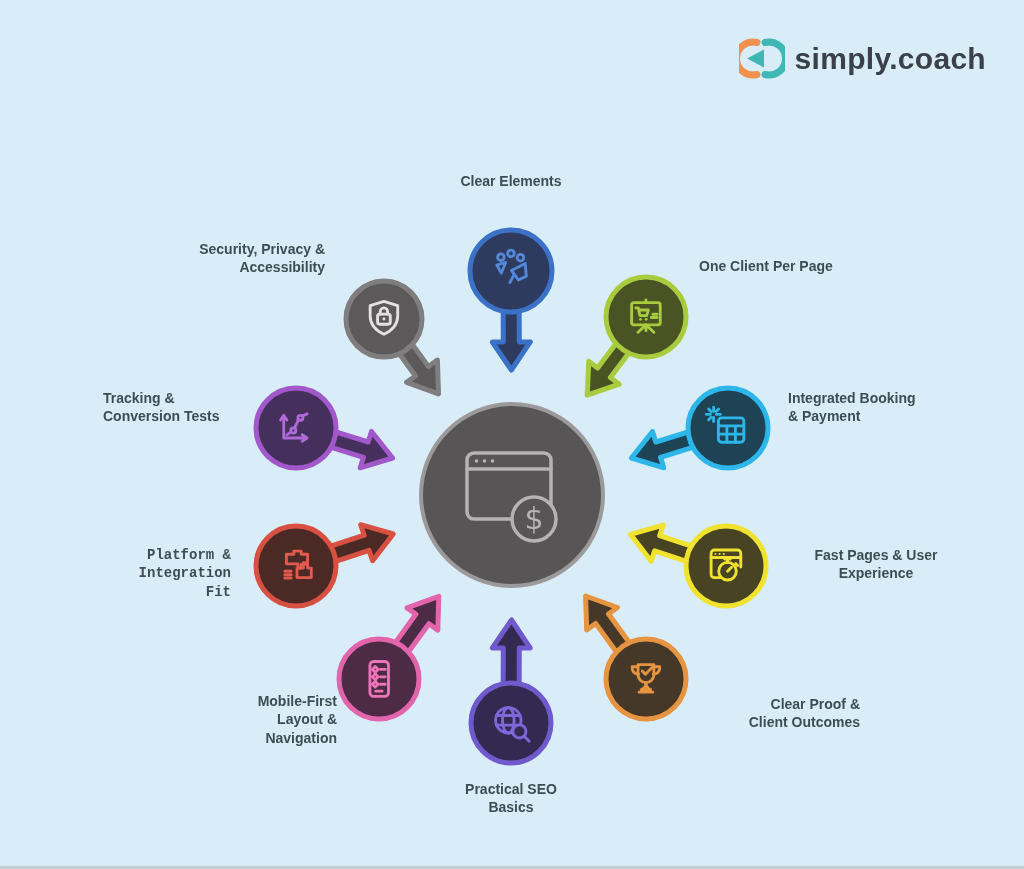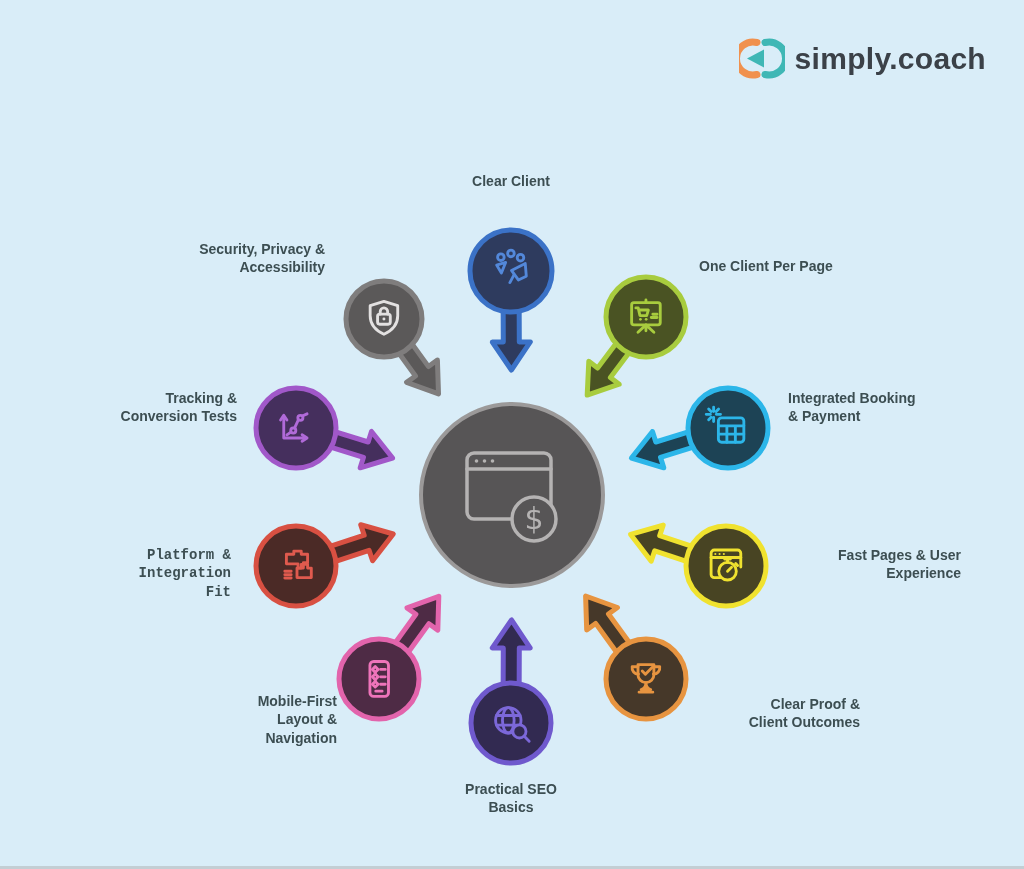--- a/index.html
+++ b/index.html
@@ -144,34 +144,34 @@
           <circle cx="14.5" cy="16" r="1.8" fill="currentColor" stroke="none"></circle>
           <circle cx="22.5" cy="16" r="1.8" fill="currentColor" stroke="none"></circle>
           <circle cx="30.5" cy="16" r="1.8" fill="currentColor" stroke="none"></circle>
           <circle cx="72" cy="74" r="22" fill="#575556"></circle>
           <text x="72" y="84" font-size="30" text-anchor="middle" fill="currentColor" stroke="none" font-family="DejaVu Sans, sans-serif">$</text>
         </g>
       </g>
     </svg>
 
   <div id="labels">
-      <div class="node-label" style="left: 411px; top: 172px; width: 200px; text-align: center;">Clear Client</div>
+      <div class="node-label" style="left: 411px; top: 172px; width: 200px; text-align: center;">Clear Elements</div>
       <div class="node-label" style="left: 699px; top: 257px; width: 220px; text-align: left;">One Client Per Page</div>
       <div class="node-label" style="left: 788px; top: 389px; width: 175px; text-align: left;">Integrated Booking
 &amp; Payment</div>
-      <div class="node-label" style="left: 791px; top: 546px; width: 170px; text-align: right;">Fast Pages &amp; User
+      <div class="node-label" style="left: 791px; top: 546px; width: 170px; text-align: center;">Fast Pages &amp; User
 Experience</div>
       <div class="node-label" style="left: 700px; top: 695px; width: 160px; text-align: right;">Clear Proof &amp;
 Client Outcomes</div>
       <div class="node-label" style="left: 426px; top: 780px; width: 170px; text-align: center;">Practical SEO
 Basics</div>
       <div class="node-label" style="left: 224px; top: 692px; width: 113px; text-align: right;">Mobile-First
 Layout &amp;
 Navigation</div>
       <div class="node-label" style="left: 107px; top: 546px; width: 124px; text-align: right; font-family: Liberation Mono, monospace;">Platform &amp;
 Integration Fit</div>
-      <div class="node-label" style="left: 95px; top: 389px; width: 142px; text-align: right;">Tracking &amp;
+      <div class="node-label" style="left: 103px; top: 389px; width: 142px; text-align: left;">Tracking &amp;
 Conversion Tests</div>
       <div class="node-label" style="left: 155px; top: 240px; width: 170px; text-align: right;">Security, Privacy &amp;
 Accessibility</div>
     </div>
 
 </div>
 
 </body></html>

